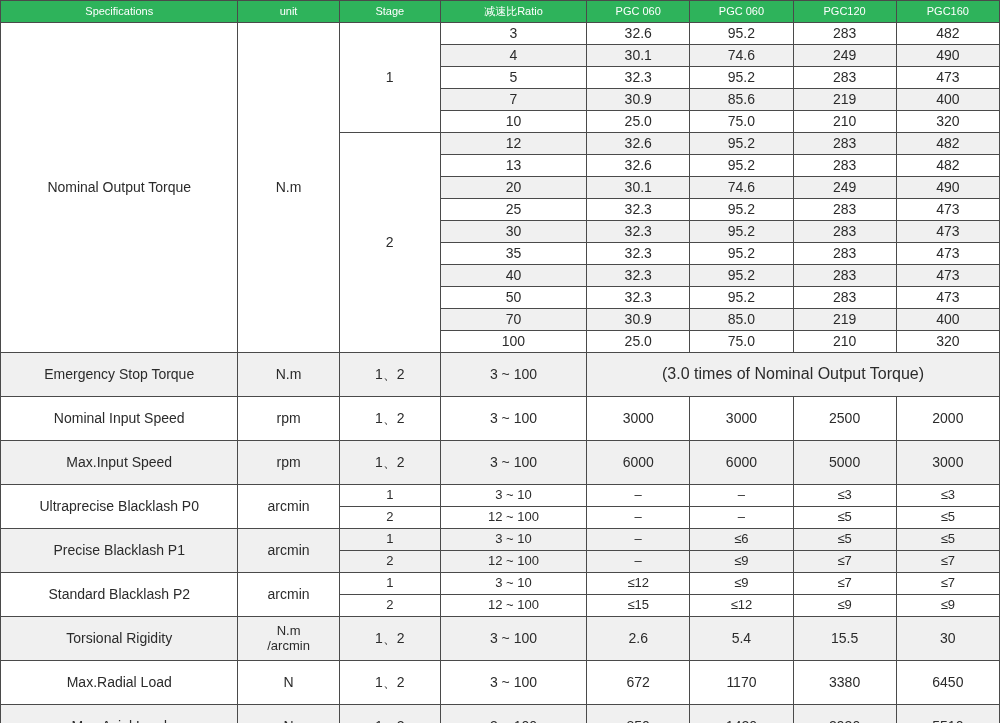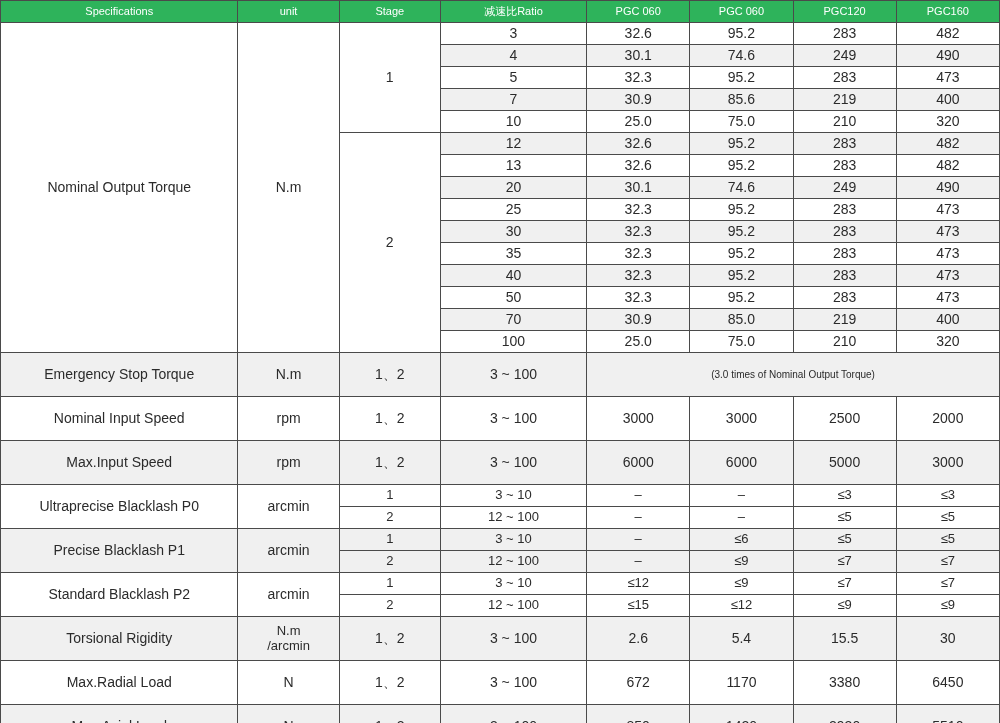--- a/index.html
+++ b/index.html
@@ -69,21 +69,21 @@
     font-size: 14px;
   }
   td.ratio-cell, td.val-cell {
     font-size: 14px;
   }
   td.sub-row {
     font-size: 13px;
     height: 21px;
   }
   td.merged-note {
-    font-size: 10px;
+    font-size: 16px;
   }
   td.unit-two-line {
     font-size: 13px;
     line-height: 1.18;
     white-space: normal;
   }
   tr.data-row > td { height: 21px; }
   tr.big-row > td { height: 43px; }
   tr.half-row > td { height: 21px; }
 </style>

